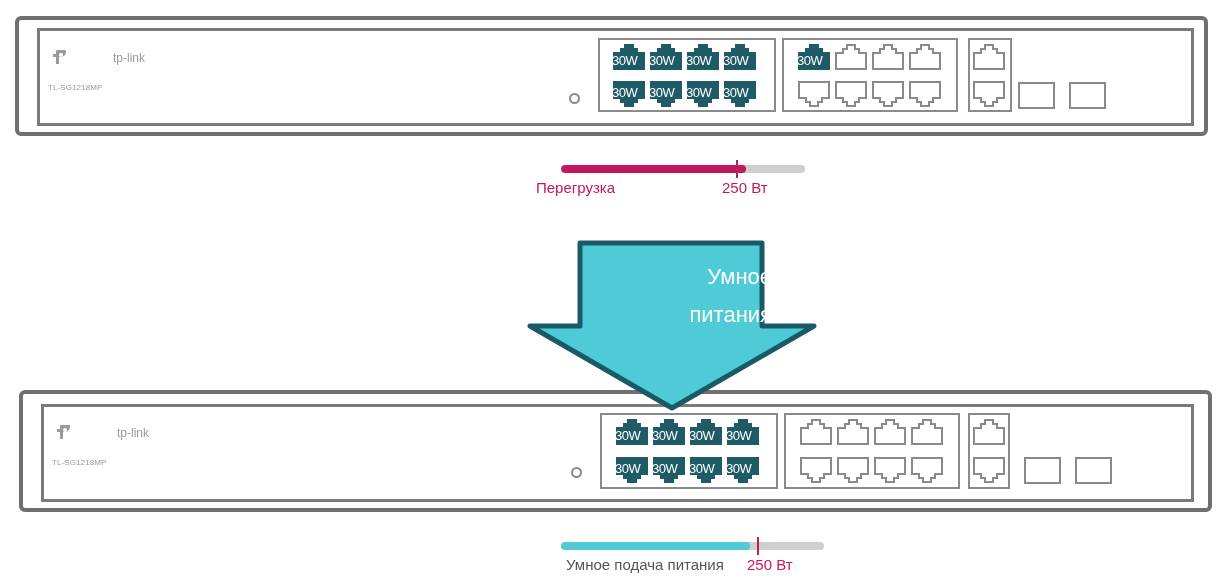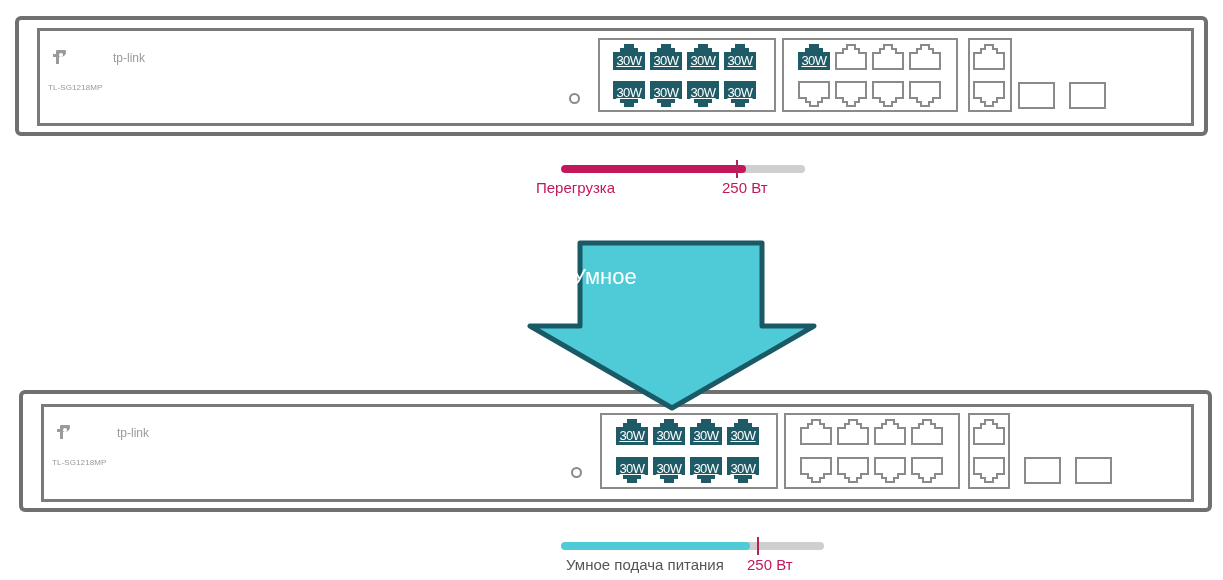--- a/index.html
+++ b/index.html
@@ -6,28 +6,28 @@
   body { width:1223px; height:580px; position:relative; overflow:hidden; font-family:"Liberation Sans", sans-serif; }
   .switch { position:absolute; border:4px solid #707070; border-radius:6px; background:#fff; box-sizing:border-box; }
   .panel { position:absolute; border:3px solid #7a7a7a; box-sizing:border-box; background:#fff; }
   .logo { position:absolute; display:flex; align-items:center; color:#9a9a9a; font-size:12px;gap:42px; }
   .logo .mark { width:18px; height:16px; position:relative; margin-right:3px; }
   .model { position:absolute; color:#9a9a9a; font-size:8px; letter-spacing:0.1px; }
   .led { position:absolute; width:7px; height:7px; border:2px solid #8a8a8a; border-radius:50%; }
   .group { position:absolute; border:2px solid #8a8a8a; box-sizing:border-box; }
   .port { position:absolute; width:34px; height:28px; }
   .port svg { width:34px; height:28px; display:block; }
-  .port .lbl { position:absolute; left:0; right:0; bottom:3px; text-align:center; color:#fff; font-size:13px; font-family:"Liberation Sans", sans-serif; letter-spacing:-0.5px;text-decoration:underline; }
+  .port .lbl { position:absolute; left:0; right:0; bottom:3px; text-align:left; color:#fff; font-size:13px; font-family:"Liberation Sans", sans-serif; letter-spacing:-0.5px; }
   .sfp { position:absolute; width:37px; height:27px; border:2px solid #8a8a8a; box-sizing:border-box; }
   .bar { position:absolute; height:8px; border-radius:4px; background:#cfcfcf; overflow:hidden; }
   .bar .fill { position:absolute; left:0; top:0; bottom:0; border-radius:4px; }
   .tick { position:absolute; width:2px; height:18px; }
   .barlabel { position:absolute; font-size:15px; }
   .arrow { position:absolute; left:524px; top:240px; width:296px; height:172px; }
-  .arrow-text { position:absolute; left:572px; top:258px; width:200px; text-align:left; color:#fff; font-size:22px; line-height:38px; }
+  .arrow-text { position:absolute; left:572px; top:258px; width:200px; text-align:right; color:#fff; font-size:22px; line-height:38px; }
 </style>
 </head>
 <body>
 
 <div class="switch" style="left:15px;top:16px;width:1193px;height:120px;">
   <div class="panel" style="left:18px;top:8px;width:1157px;height:98px;"></div>
 </div>
 <div class="logo" style="left:50px;top:50px;">
   <span class="mark">
     <svg width="18" height="16" viewBox="0 0 18 16">
@@ -273,20 +273,21 @@
         <path d="M2 2 H32 V18 H25 V22 H21 V26 H13 V22 H9 V18 H2 Z" fill="#ffffff" stroke="#8a8a8a" stroke-width="2" stroke-linejoin="miter"></path>
       </svg>
     </div>
   </div>
 
 <svg class="arrow" viewBox="0 0 296 172">
   <path d="M56 3 H238 V86 H290 L148 168 L6 86 H56 Z" fill="#4ecbd6" stroke="#1a5a67" stroke-width="5" stroke-linejoin="round"></path>
 </svg>
 <div class="arrow-text">
   <div>Умное</div>
+  <div>питания</div>
 </div>
 
 <div class="bar" style="left:561px;top:542px;width:263px;">
   <div class="fill" id="bottom-fill" style="width: 189.36px; background: rgb(78, 203, 214);"></div>
 </div>
 <div class="tick" id="bottom-tick" style="top: 537px; left: 757.25px; background: rgb(176, 36, 90);"></div>
 <div class="barlabel" style="left:566px;top:556px;color:#555;">Умное подача питания</div>
 <div class="barlabel" style="left:747px;top:556px;color:#c2185b;">250 Вт</div>
 
 </body></html>

